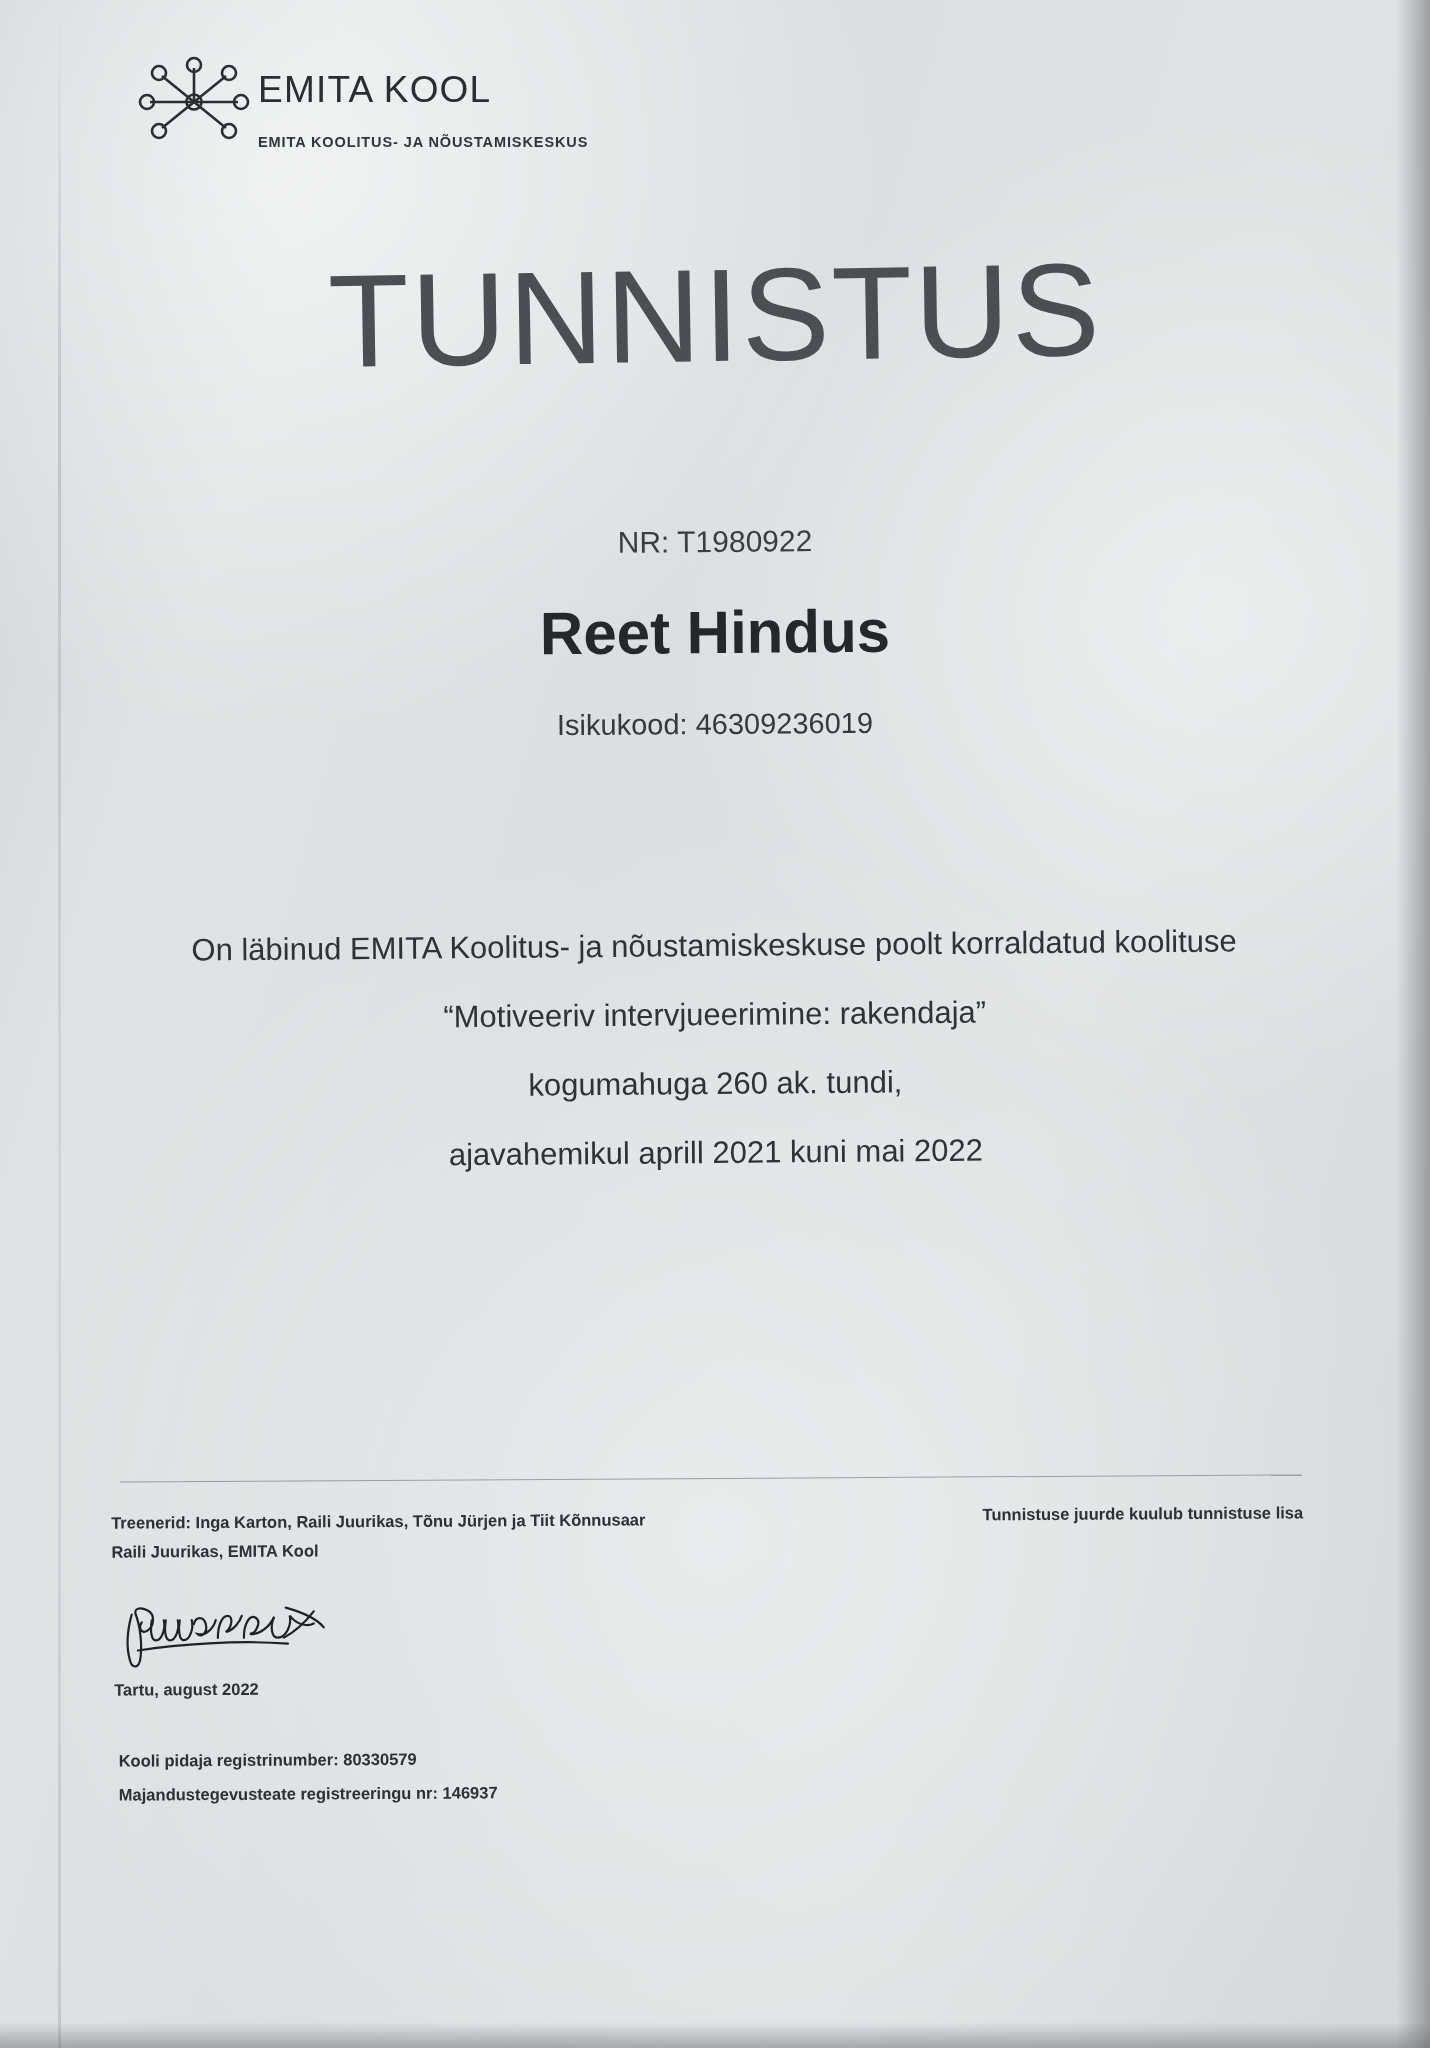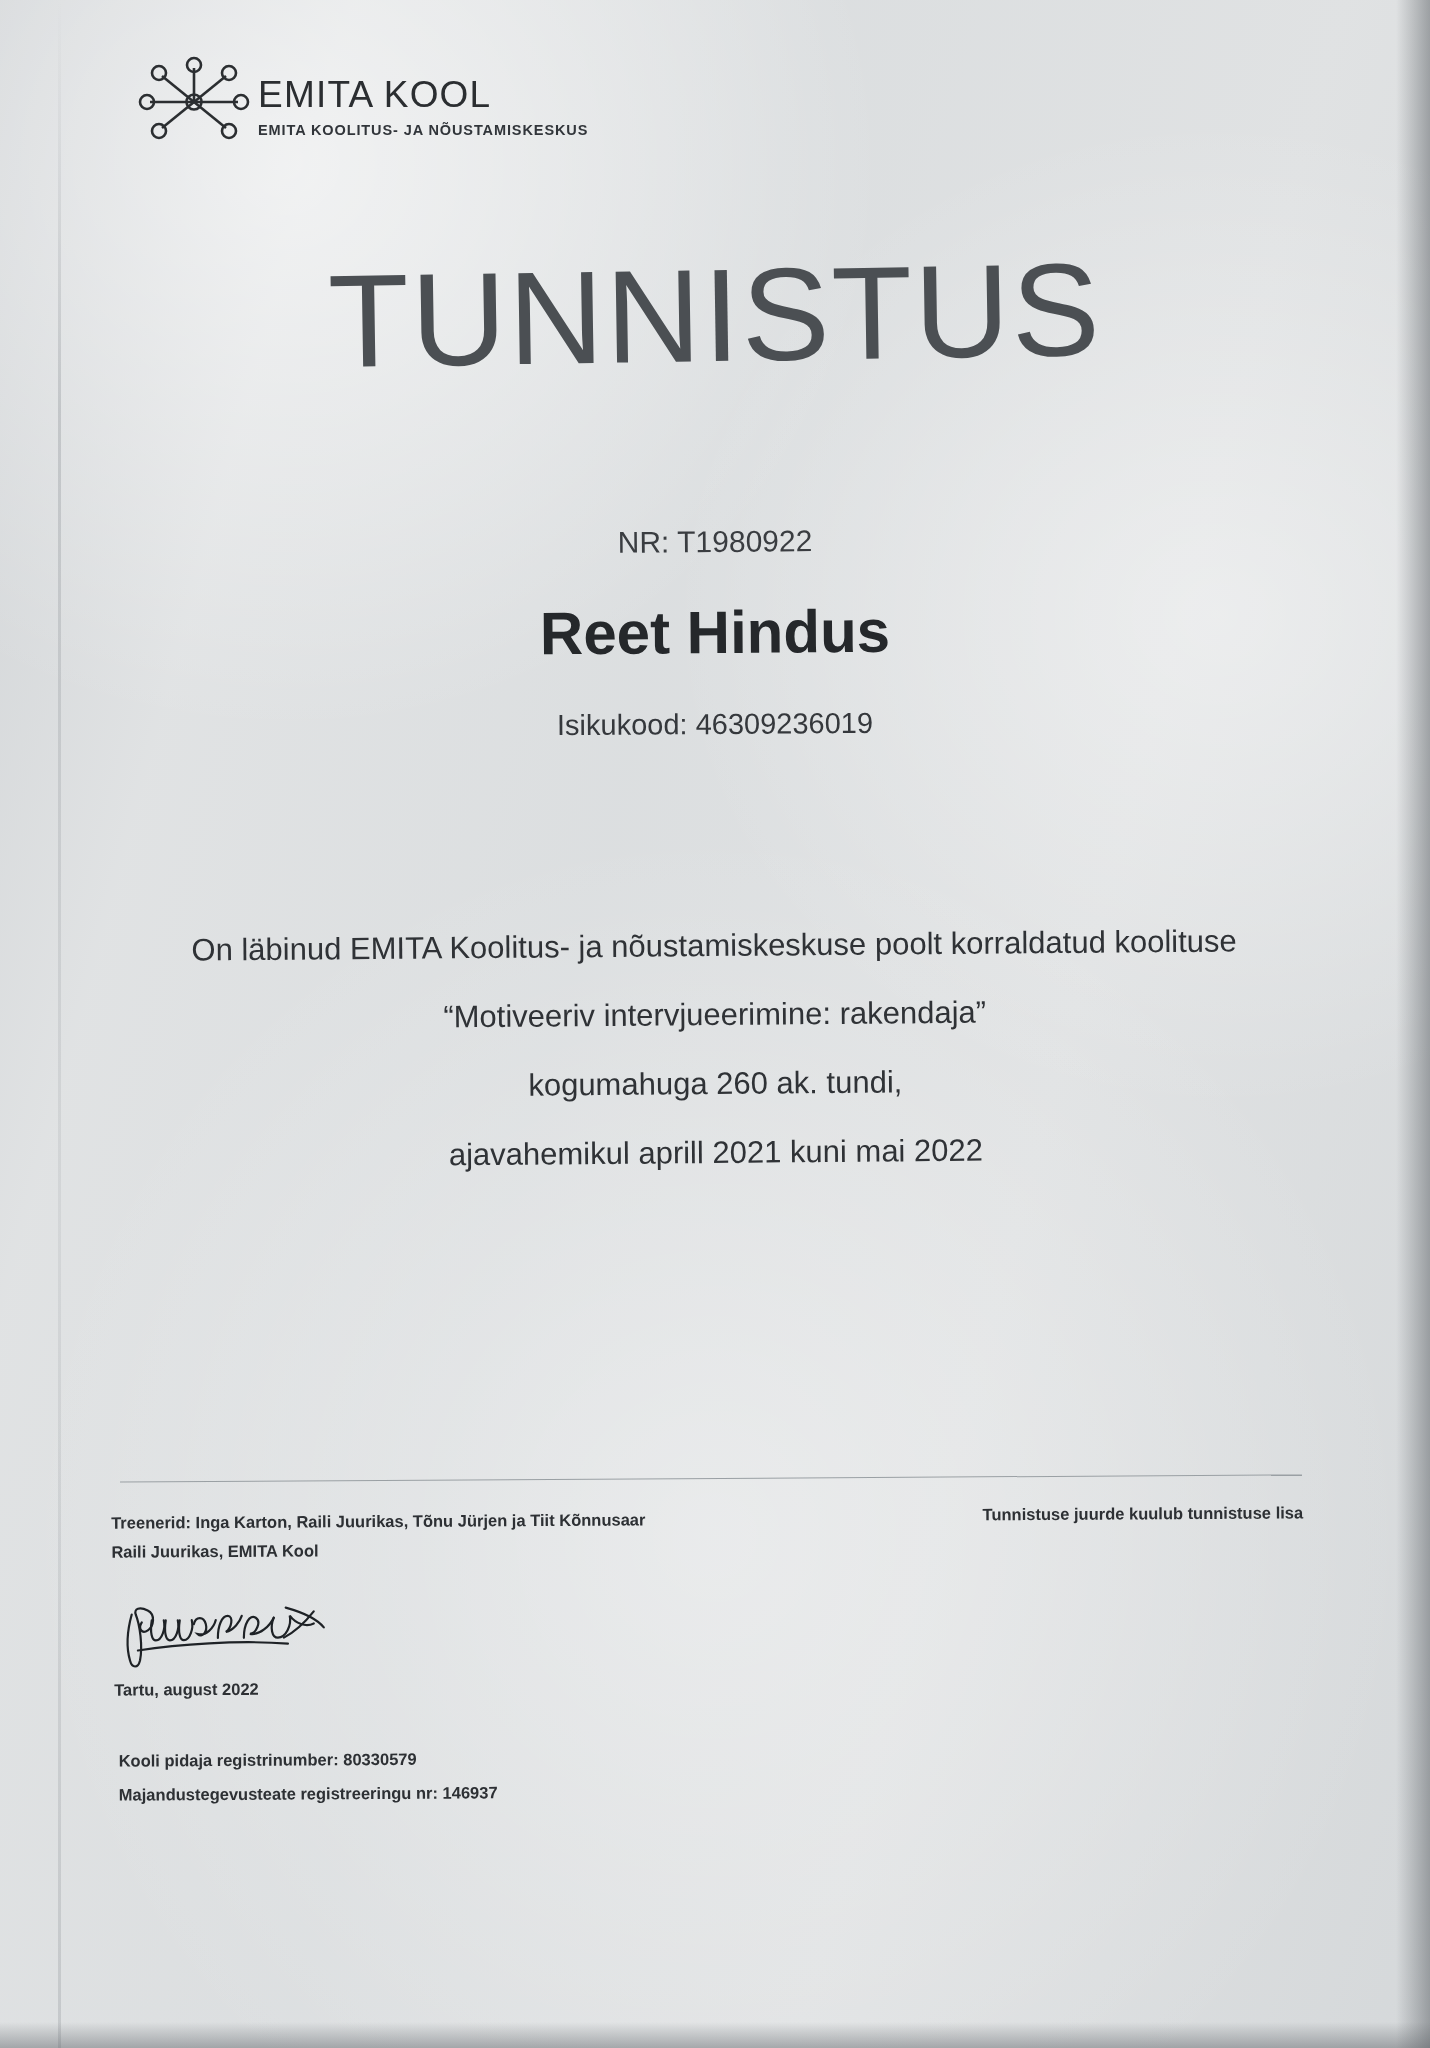--- a/index.html
+++ b/index.html
@@ -49,41 +49,41 @@
     position: relative;
     z-index: 2;
   }
 
   
   .header {
     position: absolute;
     left: 138px;
     top: 52px;
     display: flex;
-    align-items: center;
+    align-items: flex-end;
   }
   .logo-mark {
     width: 112px;
     height: 96px;
     flex: 0 0 auto;
     margin-top: 2px;
   }
   .logo-text {
     margin-left: 8px;
     padding-top: 12px;
   }
   .logo-title {
     font-size: 37px;
     letter-spacing: 1.2px;
     color: #2b2e31;
     font-weight: 400;
     line-height: 1;
   }
   .logo-sub {
-    margin-top: 9px;
+    margin-top: 26px;
     font-size: 14.5px;
     letter-spacing: 0.9px;
     color: #31353a;
     font-weight: 700;
   }
 
   
   .cert-title {
     position: absolute;
     top: 250px;

